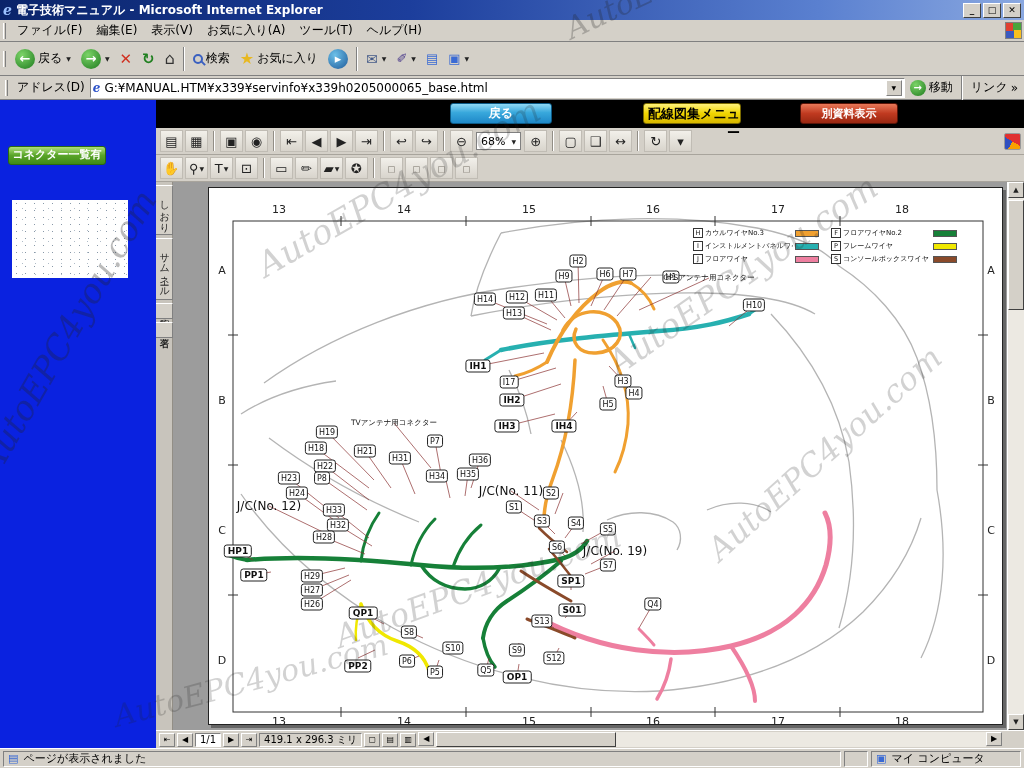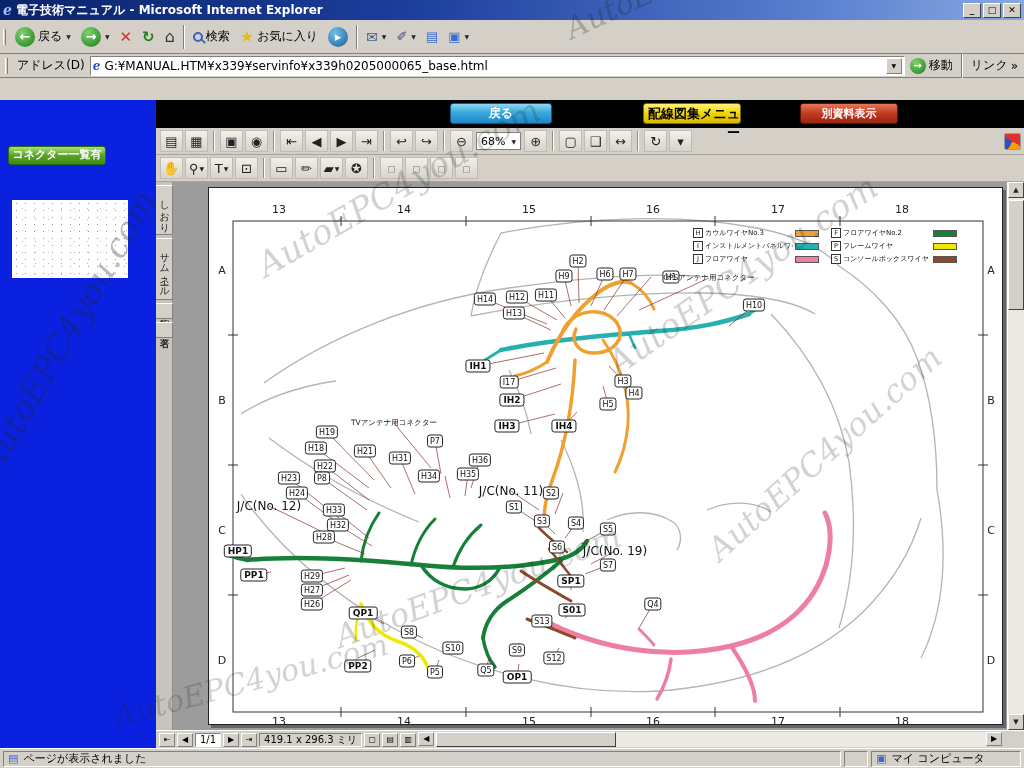--- a/index.html
+++ b/index.html
@@ -120,20 +120,32 @@
   <div class="titlebar">
     <span class="title-icon">e</span>
     <span class="title-text">電子技術マニュアル - Microsoft Internet Explorer</span>
     <span class="win-btns">
       <span class="wbtn">_</span>
       <span class="wbtn">□</span>
       <span class="wbtn">✕</span>
     </span>
   </div>
 
+  <div class="menubar">
+    <span class="grip"></span>
+    <span style="display:flex;">
+        <span class="menu-item">ファイル(F)</span>
+        <span class="menu-item">編集(E)</span>
+        <span class="menu-item">表示(V)</span>
+        <span class="menu-item">お気に入り(A)</span>
+        <span class="menu-item">ツール(T)</span>
+        <span class="menu-item">ヘルプ(H)</span>
+      </span>
+    <span class="winlogo"></span>
+  </div>
 
   <div class="toolbar">
     <span class="grip"></span>
     <span class="ie-btn">
       <span class="circ green">←</span>
       <span>戻る</span>
       <span class="dd">▼</span>
     </span>
     <span class="ie-btn">
       <span class="circ green">→</span>
@@ -472,21 +484,21 @@
                 <div class="chip big" style="left: 355px; top: 238px; transform: translate(-50%, -50%);">IH4</div>
                 <div class="chip" style="left: 118px; top: 244px; transform: translate(-50%, -50%);">H19</div>
                 <div class="chip" style="left: 107px; top: 260px; transform: translate(-50%, -50%);">H18</div>
                 <div class="chip" style="left: 156px; top: 263px; transform: translate(-50%, -50%);">H21</div>
                 <div class="chip" style="left: 191px; top: 270px; transform: translate(-50%, -50%);">H31</div>
                 <div class="chip" style="left: 116px; top: 278px; transform: translate(-50%, -50%);">H22</div>
                 <div class="chip" style="left: 113px; top: 290px; transform: translate(-50%, -50%);">P8</div>
                 <div class="chip" style="left: 226px; top: 253px; transform: translate(-50%, -50%);">P7</div>
                 <div class="chip" style="left: 271px; top: 272px; transform: translate(-50%, -50%);">H36</div>
                 <div class="chip" style="left: 259px; top: 286px; transform: translate(-50%, -50%);">H35</div>
-                <div class="chip" style="left: 220px; top: 288px; transform: translate(-50%, -50%); text-align: center;">H34</div>
+                <div class="chip" style="left: 228px; top: 288px; transform: translate(-50%, -50%); text-align: center;">H34</div>
                 <div class="chip" style="left: 80px; top: 290px; transform: translate(-50%, -50%);">H23</div>
                 <div class="chip" style="left: 88px; top: 305px; transform: translate(-50%, -50%);">H24</div>
                 <div class="chip plain" style="left: 302px; top: 303px; transform: translate(-50%, -50%);">J/C(No. 11)</div>
                 <div class="chip plain" style="left: 60px; top: 318px; transform: translate(-50%, -50%);">J/C(No. 12)</div>
                 <div class="chip" style="left: 125px; top: 322px; transform: translate(-50%, -50%);">H33</div>
                 <div class="chip" style="left: 129px; top: 337px; transform: translate(-50%, -50%);">H32</div>
                 <div class="chip" style="left: 115px; top: 349px; transform: translate(-50%, -50%);">H28</div>
                 <div class="chip big" style="left: 29px; top: 363px; transform: translate(-50%, -50%);">HP1</div>
                 <div class="chip big" style="left: 45px; top: 387px; transform: translate(-50%, -50%);">PP1</div>
                 <div class="chip" style="left: 103px; top: 388px; transform: translate(-50%, -50%);">H29</div>

